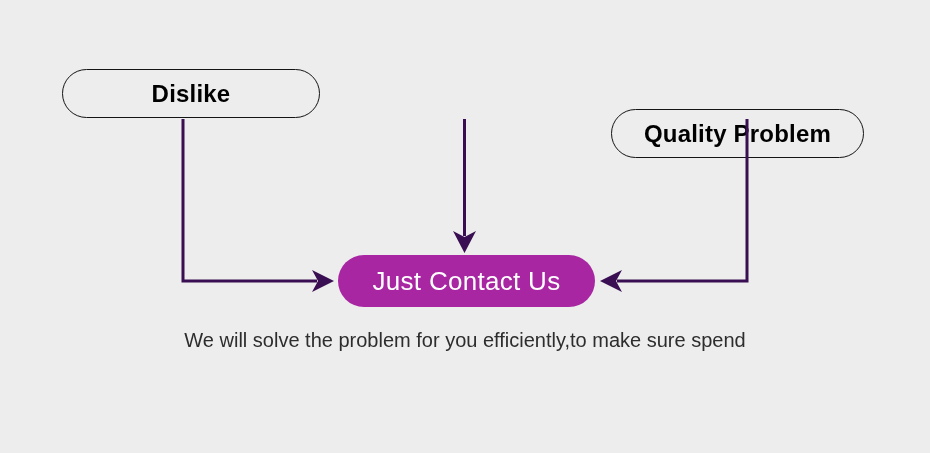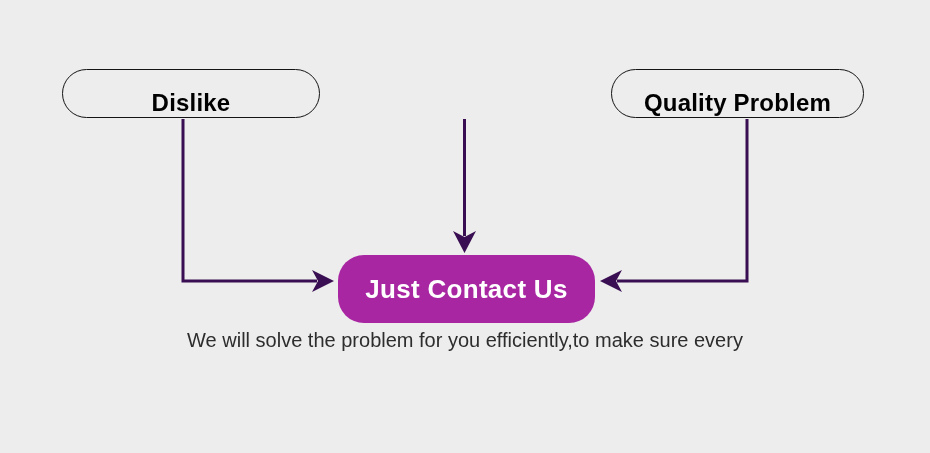--- a/index.html
+++ b/index.html
@@ -21,50 +21,50 @@
   .stage{
     position:relative;
     width:930px;height:453px;
   }
   .pill{
     position:absolute;
     top:69px;height:49px;
     border:1.5px solid var(--pill-border,#141414);
     border-radius:25px;
     background:transparent;
-    display:flex;align-items:flex-end;justify-content:center;
+    display:flex;align-items:center;justify-content:center;
     font-size:24px;font-weight:700;
     color:var(--pill-text,#000);
     letter-spacing:0.2px;
   }
   .pill-dislike{left:62px;width:258px;}
   .pill-unsatisfied{left:333px;width:260px;}
-  .pill-quality{left:611px;width:253px;}
+  .pill-quality{left:611px;width:253px;margin-top:40px;}
   .arrow-layer{
     position:absolute;left:0;top:0;width:930px;height:453px;
     pointer-events:none;
   }
   .arrow-line{
     fill:none;
     stroke:var(--arrow,#3a0e52);
     stroke-width:3;
   }
   .arrow-head{
     fill:var(--arrow,#3a0e52);
     stroke:none;
   }
   .contact-button{
     position:absolute;
-    left:338px;top:255px;width:257px;height:68px;
+    left:338px;top:255px;width:257px;height:52px;
     background:var(--accent,#a826a2);
     border:none;
     border-radius:26px;
     display:flex;align-items:center;justify-content:center;
     font-family:inherit;
-    font-size:26px;font-weight:700;
+    font-size:26px;font-weight:400;
     color:var(--button-text,#fff);
     letter-spacing:0.3px;
     cursor:pointer;
   }
   .caption{
     position:absolute;
     left:0;top:326px;width:930px;
     text-align:center;
     font-size:20px;font-weight:400;
     line-height:29px;
@@ -98,16 +98,16 @@
       <path class="arrow-line" d="M747 119 L747 281 L617 281"></path>
       <polygon class="arrow-head" points="600,281 622,270 616,281 622,292"></polygon>
     </g>
   </svg>
 
   <button class="contact-button">
     <span>Just Contact Us</span>
   </button>
 
   <div class="caption">
-    <div>We will solve the problem for you efficiently,to make sure every</div>
+    <div>We will solve the problem for you efficiently,to make sure spend</div>
   </div>
 
 </div>
 
 </body></html>

